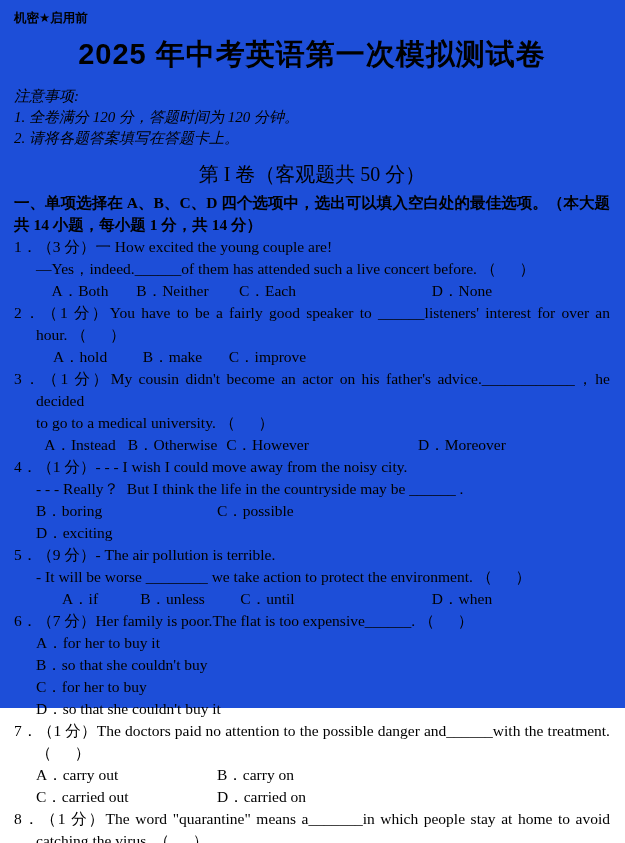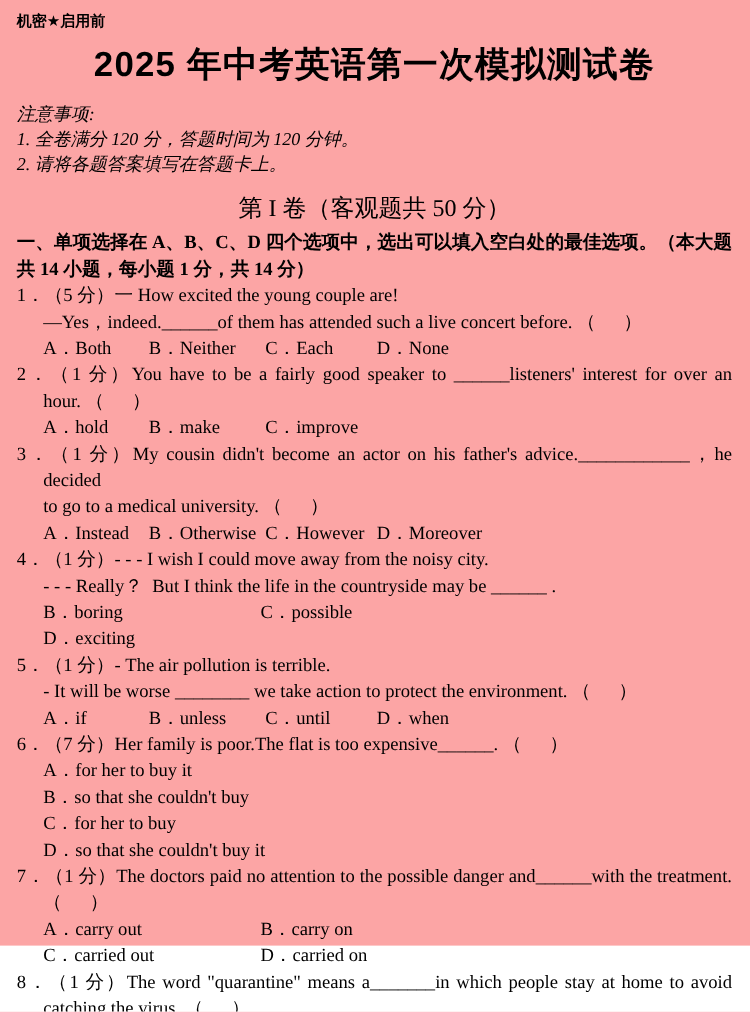--- a/index.html
+++ b/index.html
@@ -4,21 +4,21 @@
 <style>
   * { margin:0; padding:0; box-sizing:border-box; }
   html, body { background:#ffffff; }
   body {
     width:625px; height:843px;
     color:#000;
     font-family:"Liberation Serif","DejaVu Serif",serif;
     font-size:15.5px;
     overflow:hidden;
   }
-  .page { width:625px; height:788px; padding:10px 15px 0 14px; background:#fca5a5; }
+  .page { width:625px; height:708px; padding:10px 15px 0 14px; background:#1d4ed8; }
 
   .classification {
     font-family:"Liberation Sans","DejaVu Sans",sans-serif;
     font-weight:bold; font-size:12.5px; line-height:16px;
   }
   .title {
     margin-top:8px;
     text-align:center;
     font-family:"Liberation Sans","DejaVu Sans",sans-serif;
     font-weight:bold; font-size:29px; line-height:40px;
@@ -33,21 +33,21 @@
     font-weight:bold; font-size:15.5px;
   }
   .h-line { line-height:22px; }
   .justify { text-align:justify; text-align-last:justify; }
 
   .question { padding-left:22px; }
   .qfirst { text-indent:-22px; }
   .qfirst, .qline, .opt { line-height:22px; white-space:pre-wrap; }
 
   .opts { display:grid; }
-  .opts.row4 { grid-template-columns:88px 97px 93px auto; }
+  .opts.row4 { grid-template-columns:88px 97px 93px auto;text-align:center; }
   .opts.grid2 { grid-template-columns:181px auto; }
   .opts.list { grid-template-columns:auto; }
 </style>
 </head>
 <body>
 
 <div class="page">
 
   <div class="classification">机密★启用前</div>
 
@@ -61,21 +61,21 @@
 
   <div class="part-title">第 I 卷（客观题共 50 分）</div>
 
   <div class="section-heading">
     <div class="h-line justify">一、单项选择在 A、B、C、D 四个选项中，选出可以填入空白处的最佳选项。（本大题</div>
     <div class="h-line">共 14 小题，每小题 1 分，共 14 分）</div>
   </div>
 
   <div class="questions">
   <div class="question">
-    <div class="qfirst"><span>1．（5 分）</span><span>一 How excited the young couple are!</span></div>
+    <div class="qfirst"><span>1．（3 分）</span><span>一 How excited the young couple are!</span></div>
     <div>
           <div class="qline">—Yes，indeed.______of them has attended such a live concert before. （      ）</div>
         </div>
     <div class="opts row4">
           <div class="opt">A．Both</div>
           <div class="opt">B．Neither</div>
           <div class="opt">C．Each</div>
           <div class="opt">D．None</div>
         </div>
   </div>
@@ -111,21 +111,21 @@
           <div class="qline">- - - Really？  But I think the life in the countryside may be ______ .</div>
         </div>
     <div class="opts grid2">
           <div class="opt">B．boring</div>
           <div class="opt">C．possible</div>
           <div class="opt">D．exciting</div>
         </div>
   </div>
 
   <div class="question">
-    <div class="qfirst"><span>5．（1 分）</span><span>- The air pollution is terrible.</span></div>
+    <div class="qfirst"><span>5．（9 分）</span><span>- The air pollution is terrible.</span></div>
     <div>
           <div class="qline">- It will be worse ________ we take action to protect the environment. （      ）</div>
         </div>
     <div class="opts row4">
           <div class="opt">A．if</div>
           <div class="opt">B．unless</div>
           <div class="opt">C．until</div>
           <div class="opt">D．when</div>
         </div>
   </div>

